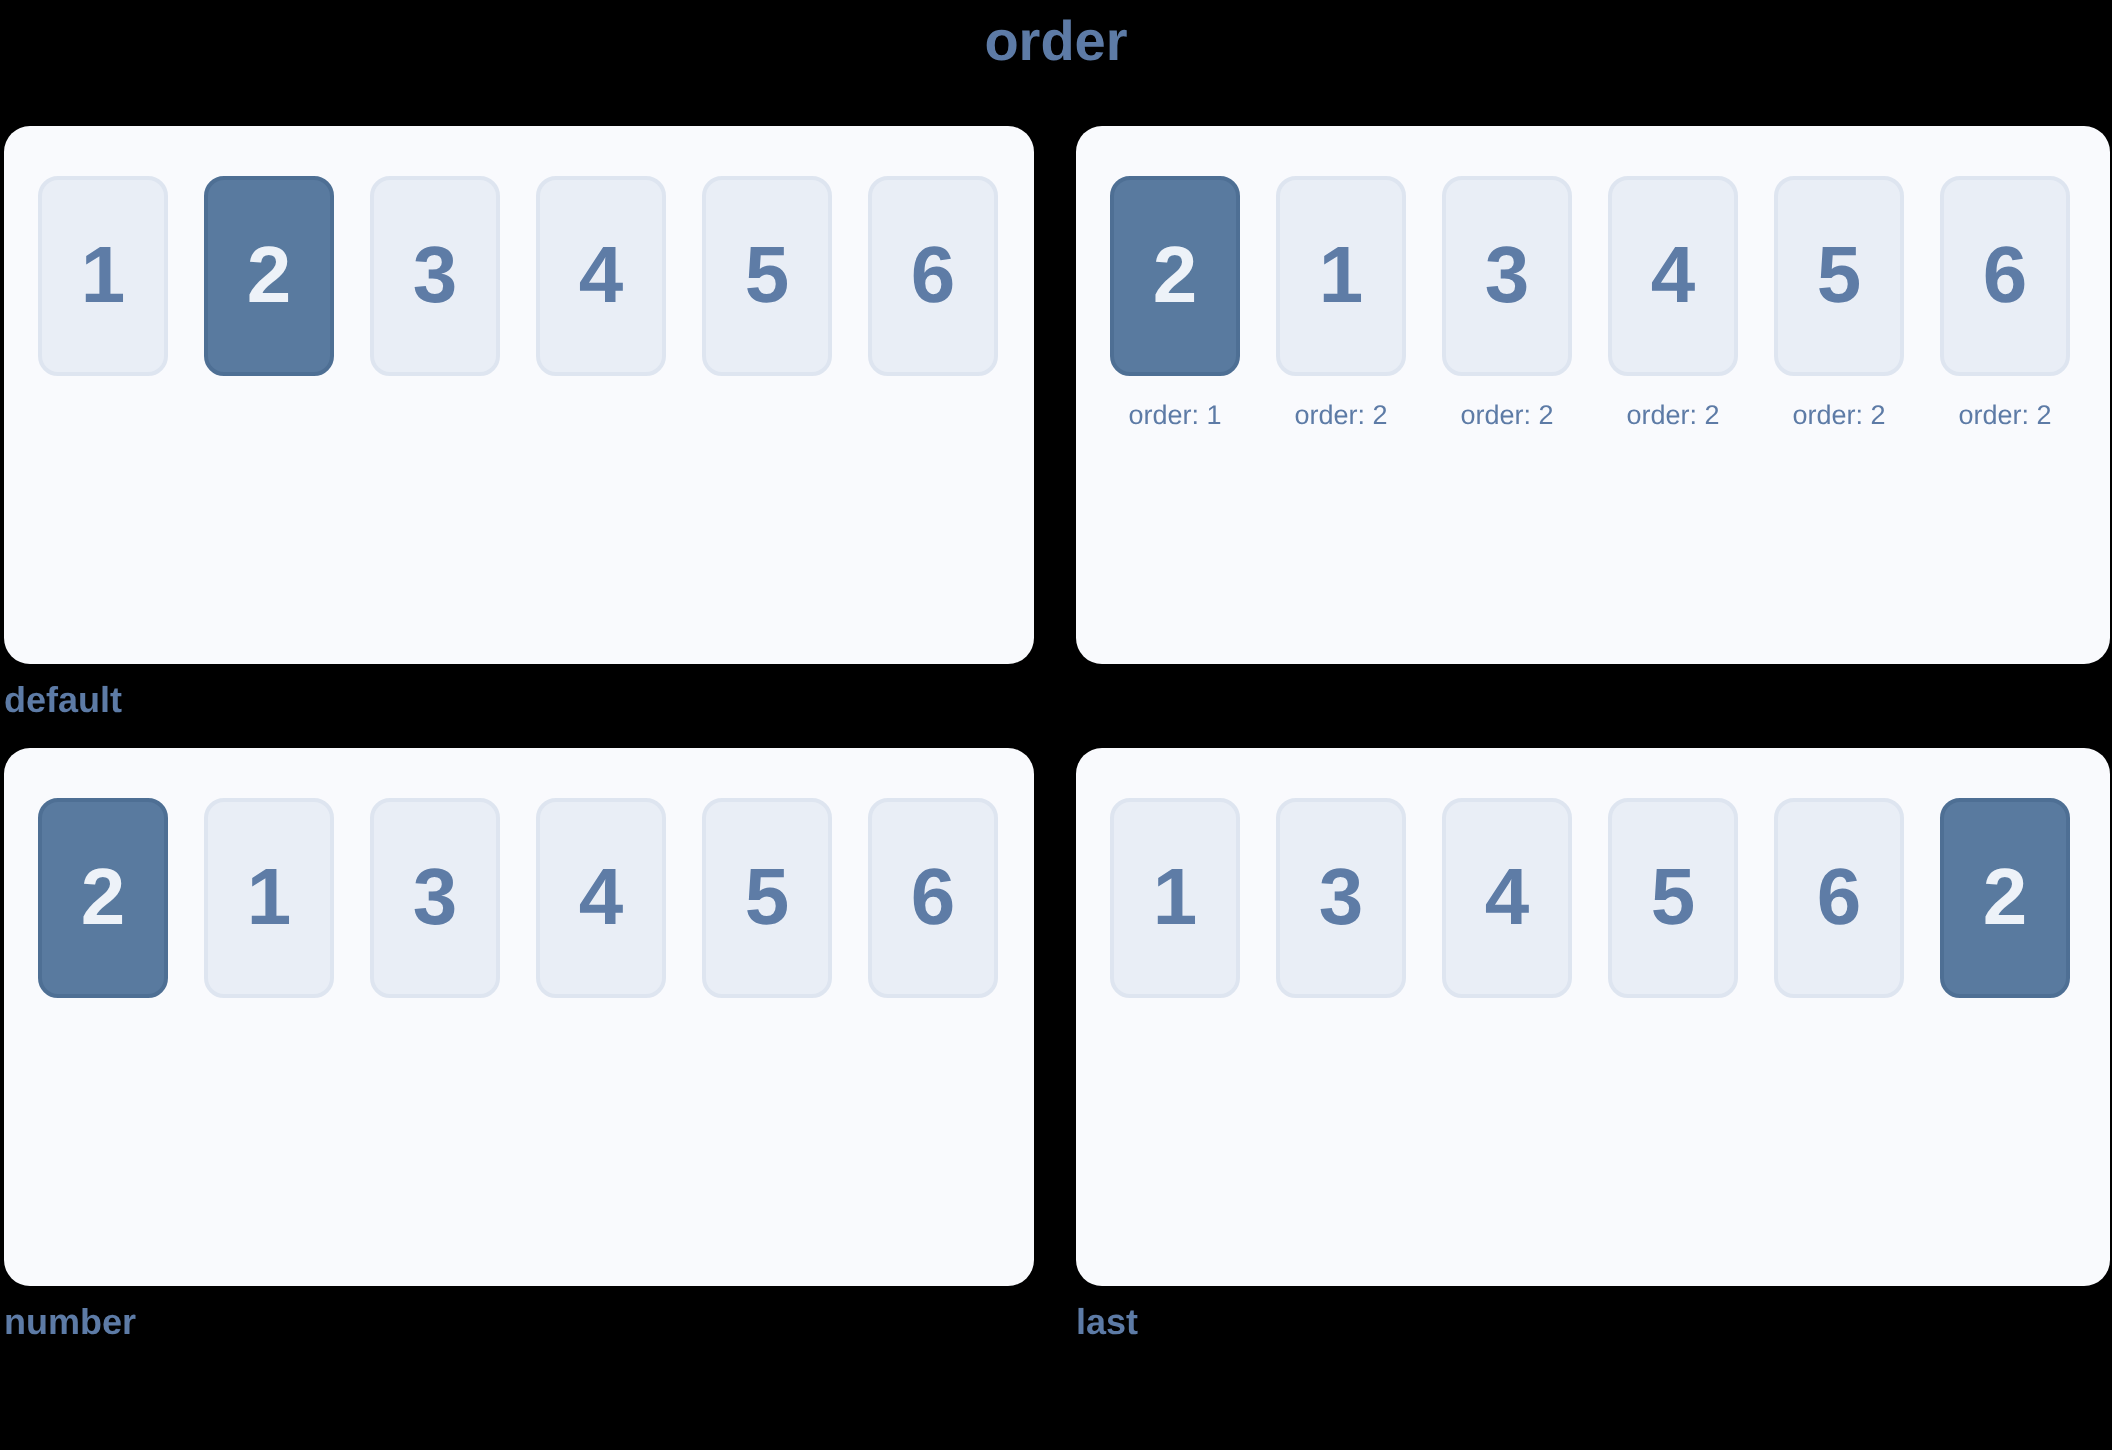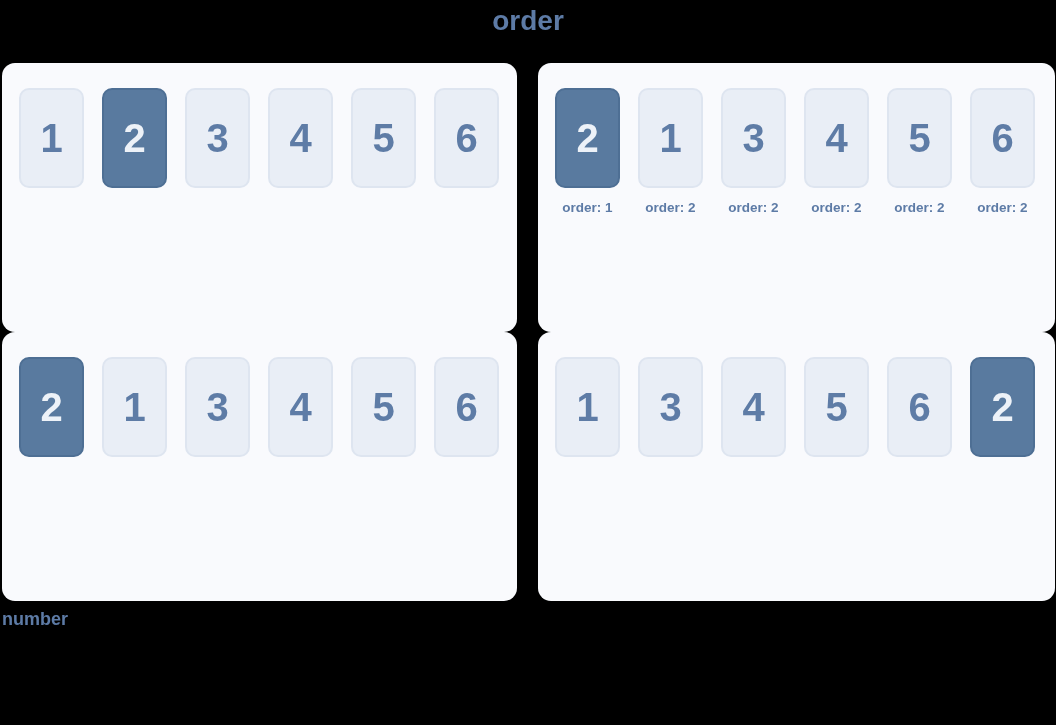--- a/index.html
+++ b/index.html
@@ -59,21 +59,21 @@
     display: flex;
     flex-direction: column;
     align-items: center;
     gap: 12px;
     flex: 0 0 65px;
   }
   .item-col .flex-item { flex: 0 0 100px; }
   .order-sub {
     color: #5d7ba6;
     font-size: 13.5px;
-    font-weight: 700;
+    font-weight: 400;
     white-space: nowrap;
     line-height: 15px;
   }
   .caption {
     color: #5d7ba6;
     font-size: 18px;
     font-weight: 700;
     line-height: 19px;
     margin: 9px 0 14px 0;
     height: 19px;
@@ -88,20 +88,21 @@
 
   <section class="example">
     <div class="panel">
       <div class="flex-item">1</div>
       <div class="flex-item hl">2</div>
       <div class="flex-item">3</div>
       <div class="flex-item">4</div>
       <div class="flex-item">5</div>
       <div class="flex-item">6</div>
     </div>
+    <div class="caption">default</div>
   </section>
 
   <section class="example">
     <div class="panel">
       <div class="item-col">
         <div class="flex-item hl">2</div>
         <div class="order-sub">order: 1</div>
       </div>
       <div class="item-col">
         <div class="flex-item">1</div>
@@ -140,15 +141,16 @@
 
   <section class="example">
     <div class="panel">
       <div class="flex-item">1</div>
       <div class="flex-item">3</div>
       <div class="flex-item">4</div>
       <div class="flex-item">5</div>
       <div class="flex-item">6</div>
       <div class="flex-item hl">2</div>
     </div>
+    <div class="caption">last</div>
   </section>
 
 </div>
 
 </body></html>

